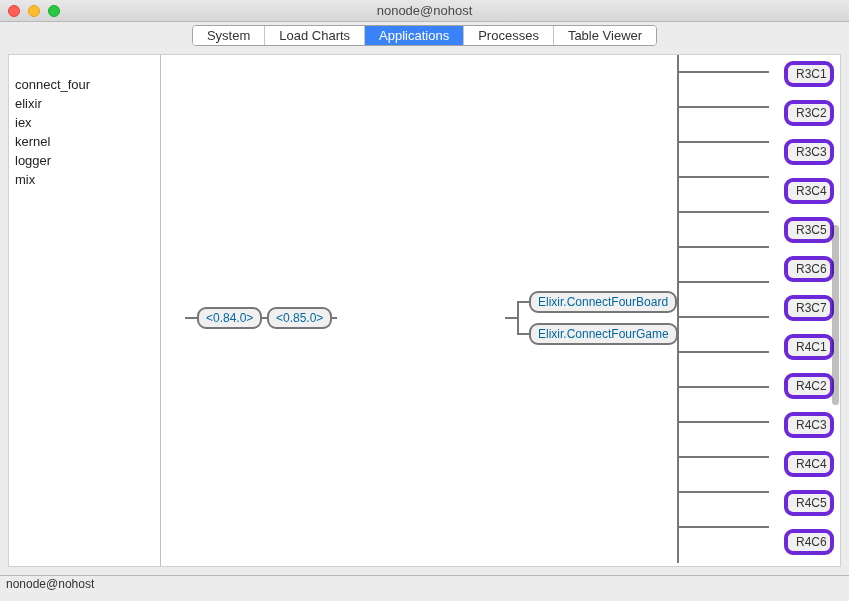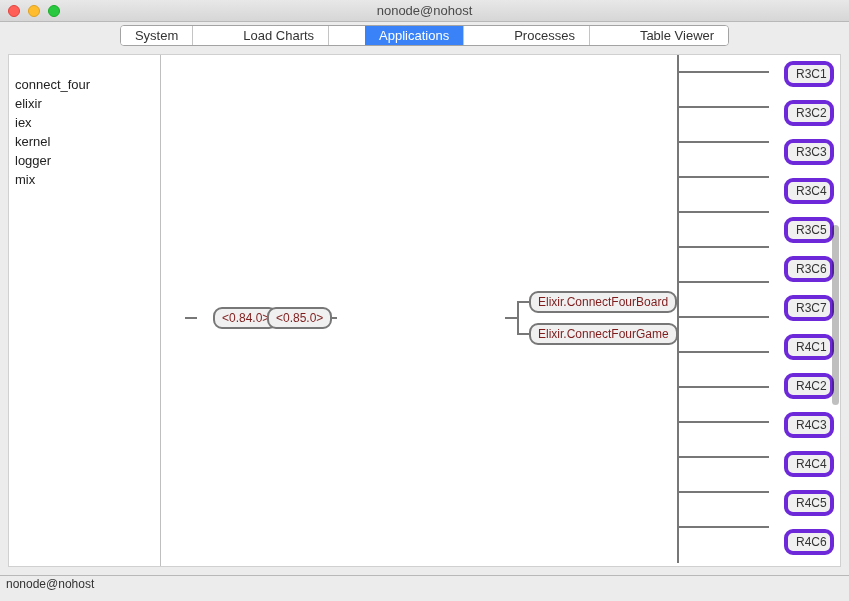--- a/index.html
+++ b/index.html
@@ -49,21 +49,20 @@
     justify-content: center;
     align-items: stretch;
     padding: 3px 0 0 0;
   }
   .tabs {
     display: flex;
     border: 1px solid #a3a3a3;
     border-radius: 4px;
     overflow: hidden;
     background: #fff;
-    gap: 36px;
   }
   .tab {
     padding: 2px 14px;
     font-size: 13px;
     background: #fff;
     border-right: 1px solid #c4c4c4;
     display: flex;
     align-items: center;
     cursor: default;
   }
@@ -100,21 +99,21 @@
     overflow: hidden;
     background: #fff;
   }
   .node {
     position: absolute;
     border: 2px solid #777;
     border-radius: 9px;
     background: #f0f0f0;
     padding: 2px 7px;
     font-size: 12px;
-    color: #7f1d1d;
+    color: #0369a1;
     white-space: nowrap;
   }
   .rc-col {
     position: absolute;
     right: 6px;
     top: 0;
     display: flex;
     flex-direction: column;
     gap: 13px;
     padding-top: 6px;
@@ -213,21 +212,21 @@
       <div class="hline" style="left:516px; top:191px; width:92px;"></div>
       <div class="hline" style="left:516px; top:226px; width:92px;"></div>
       <div class="hline" style="left:516px; top:261px; width:92px;"></div>
       <div class="hline" style="left:516px; top:296px; width:92px;"></div>
       <div class="hline" style="left:516px; top:331px; width:92px;"></div>
       <div class="hline" style="left:516px; top:366px; width:92px;"></div>
       <div class="hline" style="left:516px; top:401px; width:92px;"></div>
       <div class="hline" style="left:516px; top:436px; width:92px;"></div>
       <div class="hline" style="left:516px; top:471px; width:92px;"></div>
 
-      <div class="node" style="left:36px;  top:252px;margin-left:16px;">&lt;0.84.0&gt;</div>
+      <div class="node" style="left:36px;  top:252px;">&lt;0.84.0&gt;</div>
       <div class="node" style="left:106px; top:252px;">&lt;0.85.0&gt;</div>
       <div class="node" style="left:368px; top:236px;">Elixir.ConnectFourBoard</div>
       <div class="node" style="left:368px; top:268px;">Elixir.ConnectFourGame</div>
 
       <div class="rc-col" id="rc-col">
           <div class="rc-node">R3C1</div>
           <div class="rc-node">R3C2</div>
           <div class="rc-node">R3C3</div>
           <div class="rc-node">R3C4</div>
           <div class="rc-node">R3C5</div>

